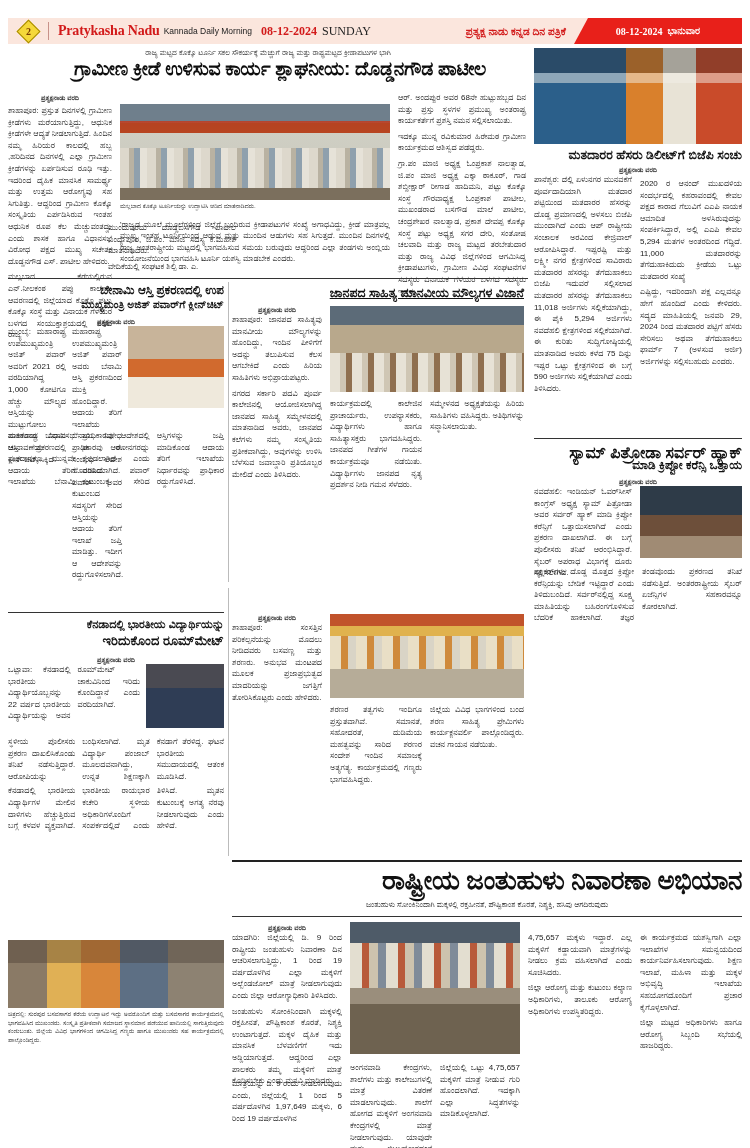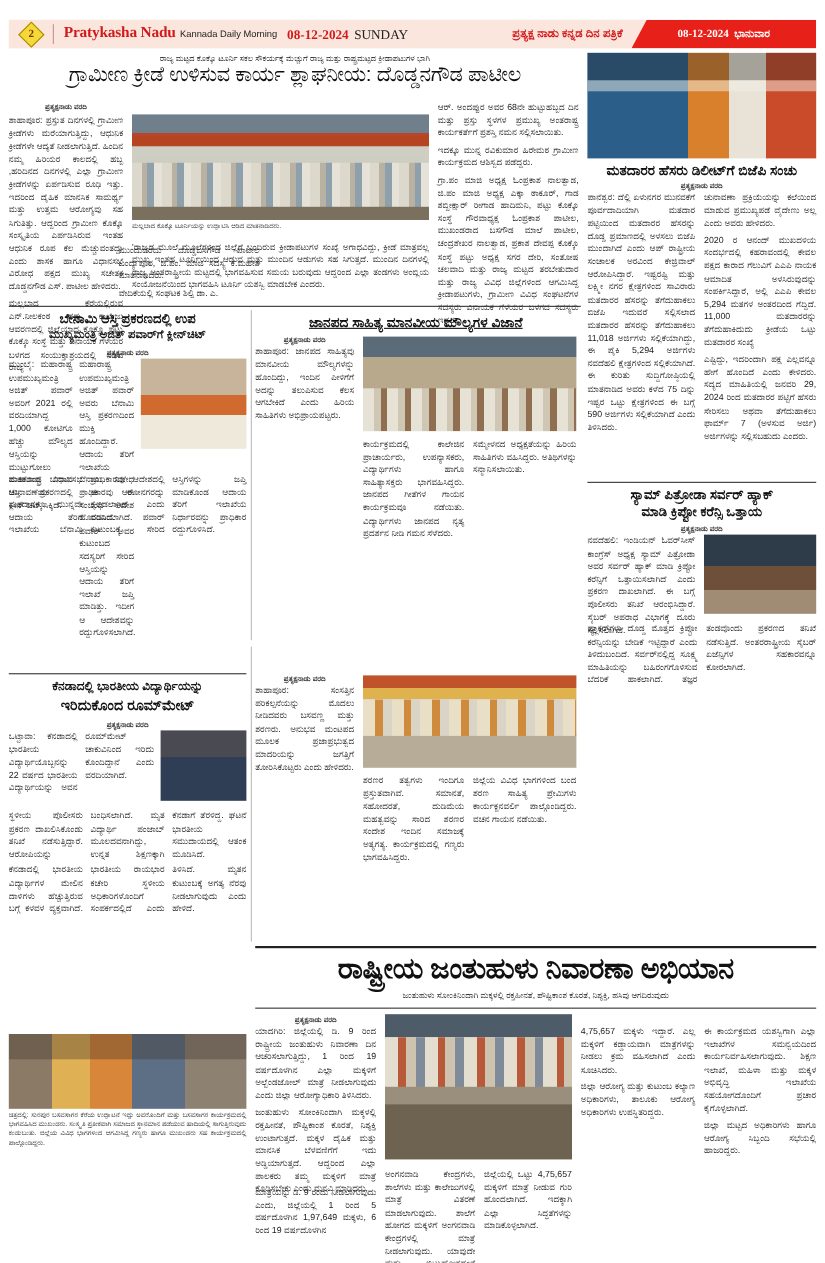--- a/index.html
+++ b/index.html
@@ -31,26 +31,26 @@
       font-family:"Liberation Sans",sans-serif;}
   .byline{font-size:6.5px;font-weight:bold;text-align:center;color:#333;margin:2px 0 3px;}
   .rule{background:#333;height:1px;}
   .rule2{background:#222;height:2px;}
   .vrule{position:absolute;width:1px;background:#bbb;}
 
   .photo{background:#7d6a58;position:relative;overflow:hidden;}
   .photo .band{position:absolute;left:0;right:0;}
   .cap{font-size:6.2px;line-height:1.4;text-align:justify;color:#222;margin-top:2px;}
 
-  .hl{font-weight:bold;color:#111;text-align:center;line-height:1.12;}
+  .hl{font-weight:bold;color:#111;text-align:right;line-height:1.12;}
   .kicker{font-size:7.6px;text-align:center;color:#222;line-height:1.3;}
 
   
   .lead-kicker{position:absolute;left:8px;top:48px;width:520px;font-size:7.4px;text-align:center;color:#1a1a1a;}
-  .lead-hl{position:absolute;left:4px;top:58px;width:528px;font-size:19px;font-weight:normal;
+  .lead-hl{position:absolute;left:16px;top:58px;width:528px;font-size:19px;font-weight:bold;
            text-align:center;letter-spacing:-.3px;color:#0d0d0d;}
 
   
   .col{position:absolute;}
 </style>
 </head>
 <body>
 
 <div class="page">
 
@@ -109,21 +109,20 @@
       <div class="band" style="top:0;height:26%;background:rgba(40,40,40,.35);"></div>
       <div class="band" style="top:26%;height:10%;background:#f2f0e8;opacity:.5;"></div>
     </div>
   </div>
   <div class="hl" style="position:absolute;left:534px;top:148px;width:208px;font-size:12.5px;">ಮತದಾರರ ಹೆಸರು ಡಿಲೀಟ್‌ಗೆ ಬಿಜೆಪಿ ಸಂಚು</div>
   <div class="byline" style="position:absolute;left:534px;top:164px;width:208px;">ಪ್ರತ್ಯಕ್ಷನಾಡು ವರದಿ</div>
   <div class="col" style="left:534px;top:174px;width:98px;">
     <div class="kn">ಪಾನೆಶ್ವರ: ದೆಲ್ಲಿ ಏಳುನಗರ ಮುನವಕೆಗೆ ಪೂರ್ವದಾದಿಯಾಗಿ ಮತದಾರ ಪಟ್ಟಿಯಿಂದ ಮತದಾರರ ಹೆಸರನ್ನು ದೊಡ್ಡ ಪ್ರಮಾಣದಲ್ಲಿ ಅಳಸಲು ಬಿಜೆಪಿ ಮುಂದಾಗಿದೆ ಎಂದು ಆಪ್ ರಾಷ್ಟ್ರೀಯ ಸಂಚಾಲಕ ಅರವಿಂದ ಕೇಜ್ರಿವಾಲ್ ಆರೋಪಿಸಿದ್ದಾರೆ. ಇಷ್ಟರಷ್ಟಿ ಮತ್ತು ಲಕ್ಷ್ಮೀ ನಗರ ಕ್ಷೇತ್ರಗಳಿಂದ ಸಾವಿರಾರು ಮತದಾರರ ಹೆಸರನ್ನು ತೆಗೆದುಹಾಕಲು ಬಿಜೆಪಿ ಇದುವರೆ ಸಲ್ಲಿಸಲಾದ ಮತದಾರರ ಹೆಸರನ್ನು ತೆಗೆದುಹಾಕಲು 11,018 ಅರ್ಜಿಗಳು ಸಲ್ಲಿಕೆಯಾಗಿದ್ದು, ಈ ಪೈಕಿ 5,294 ಅರ್ಜಿಗಳು ನವದೆಹಲಿ ಕ್ಷೇತ್ರಗಳಿಂದ ಸಲ್ಲಿಕೆಯಾಗಿದೆ. ಈ ಕುರಿತು ಸುದ್ದಿಗೋಷ್ಠಿಯಲ್ಲಿ ಮಾತನಾಡಿದ ಅವರು ಕಳೆದ 75 ದಿನ್ನು ಇಷ್ಟರ ಒಟ್ಟು ಕ್ಷೇತ್ರಗಳಿಂದ ಈ ಬಗ್ಗೆ 590 ಅರ್ಜಿಗಳು ಸಲ್ಲಿಕೆಯಾಗಿದೆ ಎಂದು ತಿಳಿಸಿದರು.</div>
   </div>
   <div class="col" style="left:640px;top:174px;width:102px;">
-    <div class="kn">ಚುನಾವಣಾ ಪ್ರಕ್ರಿಯೆಯನ್ನು ಕಲೆಯಿಂದ ಮಾಡುವ ಪ್ರಮುಖ್ಯಪಡೆ ವೈದೇಣು ಅಲ್ಲ ಎಂದು ಅವರು ಹೇಳಿದರು.</div>
     <div class="kn" style="margin-top:4px;">2020 ರ ಆನಂದ್ ಮುಖದಳಿಯ ಸಂದರ್ಭದಲ್ಲಿ ಕಹರಾವಂದಲ್ಲಿ ಕೇವಲ ಪಕ್ಷದ ಕಾರಾದ ಗೆಲುವಿಗೆ ಎಎಪಿ ನಾಯಕ ಆಮಾದಿತ ಅಳಸಿರುವುದನ್ನು ಸಂಪರ್ಕಿಸಿದ್ದಾರೆ, ಅಲ್ಲಿ ಎಎಪಿ ಕೇವಲ 5,294 ಮತಗಳ ಅಂತರದಿಂದ ಗೆದ್ದಿದೆ. 11,000 ಮತದಾರರನ್ನು ತೆಗೆದುಹಾಕಿದುದು ಕ್ರೀಡೆಯ ಒಟ್ಟು ಮತದಾರರ ಸಂಖ್ಯೆ</div>
     <div class="kn" style="margin-top:4px;">ಎಷ್ಟಿದ್ದು, ಇದರಿಂದಾಗಿ ಪಕ್ಷ ಎಲ್ಲವನ್ನೂ ಹೇಗೆ ಹೊಂದಿದೆ ಎಂದು ಕೇಳಿದರು. ಸದ್ಯದ ಮಾಹಿತಿಯಲ್ಲಿ ಜನವರಿ 29, 2024 ರಿಂದ ಮತದಾರರ ಪಟ್ಟಿಗೆ ಹೆಸರು ಸೇರಿಸಲು ಅಥವಾ ತೆಗೆದುಹಾಕಲು ಫಾರ್ಮ್ 7 (ಅಳಸುವ ಅರ್ಜಿ) ಅರ್ಜಿಗಳನ್ನು ಸಲ್ಲಿಸಬಹುದು ಎಂದರು.</div>
   </div>
 
   <div class="rule" style="position:absolute;left:8px;top:278px;width:520px;"></div>
 
   <div class="hl" style="position:absolute;left:8px;top:284px;width:216px;font-size:12px;">ಬೇನಾಮಿ ಆಸ್ತಿ ಪ್ರಕರಣದಲ್ಲಿ ಉಪ</div>
   <div class="hl" style="position:absolute;left:8px;top:299px;width:216px;font-size:10.5px;">ಮುಖ್ಯಮಂತ್ರಿ ಅಜಿತ್ ಪವಾರ್‌ಗೆ ಕ್ಲೀನ್‌ಚಿಟ್</div>
   <div class="byline" style="position:absolute;left:8px;top:316px;width:216px;">ಪ್ರತ್ಯಕ್ಷನಾಡು ವರದಿ</div>
   <div class="col" style="left:8px;top:326px;width:58px;">
@@ -137,35 +136,36 @@
   </div>
   <div class="col" style="left:8px;top:430px;width:216px;">
     <div class="kn" style="column-count:3;column-gap:7px;">ಮಹಾರಾಷ್ಟ್ರ ವಿಧಾನಸಭೆ ಚುನಾವಣೆಯ ಮತದಾನಕ್ಕೂ ಮುನ್ನವೇ ಆದಾಯ ತೆರಿಗೆ ಇಲಾಖೆಯ ಬೆನಾಮಿ ಪ್ರಾಧಿಕಾರವು ಆದೇಶದಲ್ಲಿ ಈ ಆರೋನಗರದ್ನು ಕೈಬಿಡಲಾಗಿದೆ ಎಂದು ವರದಿಯಾಗಿದೆ. ಪವಾರ್ ಕುಟುಂಬಕ್ಕೆ ಸೇರಿದ ಆಸ್ತಿಗಳನ್ನು ಜಪ್ತಿ ಮಾಡಿಕೊಂಡ ಆದಾಯ ತೆರಿಗೆ ಇಲಾಖೆಯ ನಿರ್ಧಾರವನ್ನು ಪ್ರಾಧಿಕಾರ ರದ್ದುಗೊಳಿಸಿದೆ.</div>
   </div>
 
   <div class="vrule" style="left:228px;top:282px;height:300px;"></div>
   <div class="hl" style="position:absolute;left:232px;top:286px;width:292px;font-size:12.5px;text-decoration:underline;">ಜಾನಪದ ಸಾಹಿತ್ಯ ಮಾನವೀಯ ಮೌಲ್ಯಗಳ ವಿಜಾನೆ</div>
   <div class="byline" style="position:absolute;left:232px;top:304px;width:90px;">ಪ್ರತ್ಯಕ್ಷನಾಡು ವರದಿ</div>
   <div class="col" style="left:232px;top:314px;width:90px;">
     <div class="kn">ಶಾಹಾಪೂರ: ಜಾನಪದ ಸಾಹಿತ್ಯವು ಮಾನವೀಯ ಮೌಲ್ಯಗಳನ್ನು ಹೊಂದಿದ್ದು, ಇಂದಿನ ಪೀಳಿಗೆಗೆ ಅದನ್ನು ತಲುಪಿಸುವ ಕೆಲಸ ಆಗಬೇಕಿದೆ ಎಂದು ಹಿರಿಯ ಸಾಹಿತಿಗಳು ಅಭಿಪ್ರಾಯಪಟ್ಟರು.</div>
+    <div class="kn" style="margin-top:4px;">ನಗರದ ಸರ್ಕಾರಿ ಪದವಿ ಪೂರ್ವ ಕಾಲೇಜಿನಲ್ಲಿ ಆಯೋಜಿಸಲಾಗಿದ್ದ ಜಾನಪದ ಸಾಹಿತ್ಯ ಸಮ್ಮೇಳನದಲ್ಲಿ ಮಾತನಾಡಿದ ಅವರು, ಜಾನಪದ ಕಲೆಗಳು ನಮ್ಮ ಸಂಸ್ಕೃತಿಯ ಪ್ರತೀಕವಾಗಿದ್ದು, ಅವುಗಳನ್ನು ಉಳಿಸಿ ಬೆಳೆಸುವ ಜವಾಬ್ದಾರಿ ಪ್ರತಿಯೊಬ್ಬರ ಮೇಲಿದೆ ಎಂದು ತಿಳಿಸಿದರು.</div>
   </div>
   <div class="col" style="left:330px;top:306px;width:194px;">
     <div class="photo" style="height:86px;background:linear-gradient(180deg,#5c6b78 0 22%,#b8a88c 22% 55%,#e7e2d6 55% 100%);">
       <div class="band" style="top:55%;height:45%;background:repeating-linear-gradient(90deg,#e7e2d6 0 10px,#cfc6b4 10px 16px,#8f6f4f 16px 22px);"></div>
     </div>
   </div>
   <div class="col" style="left:330px;top:398px;width:92px;">
     <div class="kn">ಕಾರ್ಯಕ್ರಮದಲ್ಲಿ ಕಾಲೇಜಿನ ಪ್ರಾಚಾರ್ಯರು, ಉಪನ್ಯಾಸಕರು, ವಿದ್ಯಾರ್ಥಿಗಳು ಹಾಗೂ ಸಾಹಿತ್ಯಾಸಕ್ತರು ಭಾಗವಹಿಸಿದ್ದರು. ಜಾನಪದ ಗೀತೆಗಳ ಗಾಯನ ಕಾರ್ಯಕ್ರಮವೂ ನಡೆಯಿತು. ವಿದ್ಯಾರ್ಥಿಗಳು ಜಾನಪದ ನೃತ್ಯ ಪ್ರದರ್ಶನ ನೀಡಿ ಗಮನ ಸೆಳೆದರು.</div>
   </div>
   <div class="col" style="left:430px;top:398px;width:94px;">
     <div class="kn">ಸಮ್ಮೇಳನದ ಅಧ್ಯಕ್ಷತೆಯನ್ನು ಹಿರಿಯ ಸಾಹಿತಿಗಳು ವಹಿಸಿದ್ದರು. ಅತಿಥಿಗಳನ್ನು ಸನ್ಮಾನಿಸಲಾಯಿತು.</div>
   </div>
 
   <div class="rule" style="position:absolute;left:534px;top:438px;width:208px;"></div>
-  <div class="hl" style="position:absolute;left:534px;top:444px;width:208px;font-size:12px;">ಸ್ಯಾಮ್ ಪಿತ್ರೋಡಾ ಸರ್ವರ್ ಹ್ಯಾಕ್</div>
+  <div class="hl" style="position:absolute;left:534px;top:444px;width:208px;font-size:16px;">ಸ್ಯಾಮ್ ಪಿತ್ರೋಡಾ ಸರ್ವರ್ ಹ್ಯಾಕ್</div>
   <div class="hl" style="position:absolute;left:534px;top:459px;width:208px;font-size:12px;">ಮಾಡಿ ಕ್ರಿಪ್ಟೋ ಕರೆನ್ಸಿ ಒತ್ತಾಯ</div>
   <div class="byline" style="position:absolute;left:534px;top:476px;width:208px;">ಪ್ರತ್ಯಕ್ಷನಾಡು ವರದಿ</div>
   <div class="col" style="left:534px;top:486px;width:98px;">
     <div class="kn">ನವದೆಹಲಿ: ಇಂಡಿಯನ್ ಓವರ್‌ಸೀಸ್ ಕಾಂಗ್ರೆಸ್ ಅಧ್ಯಕ್ಷ ಸ್ಯಾಮ್ ಪಿತ್ರೋಡಾ ಅವರ ಸರ್ವರ್ ಹ್ಯಾಕ್ ಮಾಡಿ ಕ್ರಿಪ್ಟೋ ಕರೆನ್ಸಿಗೆ ಒತ್ತಾಯಿಸಲಾಗಿದೆ ಎಂದು ಪ್ರಕರಣ ದಾಖಲಾಗಿದೆ. ಈ ಬಗ್ಗೆ ಪೊಲೀಸರು ತನಿಖೆ ಆರಂಭಿಸಿದ್ದಾರೆ. ಸೈಬರ್ ಅಪರಾಧ ವಿಭಾಗಕ್ಕೆ ದೂರು ಸಲ್ಲಿಸಲಾಗಿದೆ.</div>
   </div>
   <div class="col" style="left:640px;top:486px;width:102px;">
     <div class="photo" style="height:72px;background:linear-gradient(180deg,#2e3b48 0 40%,#6d4f3a 40% 70%,#a08b74 70% 100%);"></div>
   </div>
   <div class="col" style="left:534px;top:566px;width:208px;">
     <div class="kn" style="column-count:2;column-gap:8px;">ಹ್ಯಾಕರ್‌ಗಳು ದೊಡ್ಡ ಮೊತ್ತದ ಕ್ರಿಪ್ಟೋ ಕರೆನ್ಸಿಯನ್ನು ಬೇಡಿಕೆ ಇಟ್ಟಿದ್ದಾರೆ ಎಂದು ತಿಳಿದುಬಂದಿದೆ. ಸರ್ವರ್‌ನಲ್ಲಿದ್ದ ಸೂಕ್ಷ್ಮ ಮಾಹಿತಿಯನ್ನು ಬಹಿರಂಗಗೊಳಿಸುವ ಬೆದರಿಕೆ ಹಾಕಲಾಗಿದೆ. ತಜ್ಞರ ತಂಡವೊಂದು ಪ್ರಕರಣದ ತನಿಖೆ ನಡೆಸುತ್ತಿದೆ. ಅಂತರರಾಷ್ಟ್ರೀಯ ಸೈಬರ್ ಏಜೆನ್ಸಿಗಳ ಸಹಕಾರವನ್ನೂ ಕೋರಲಾಗಿದೆ.</div>

